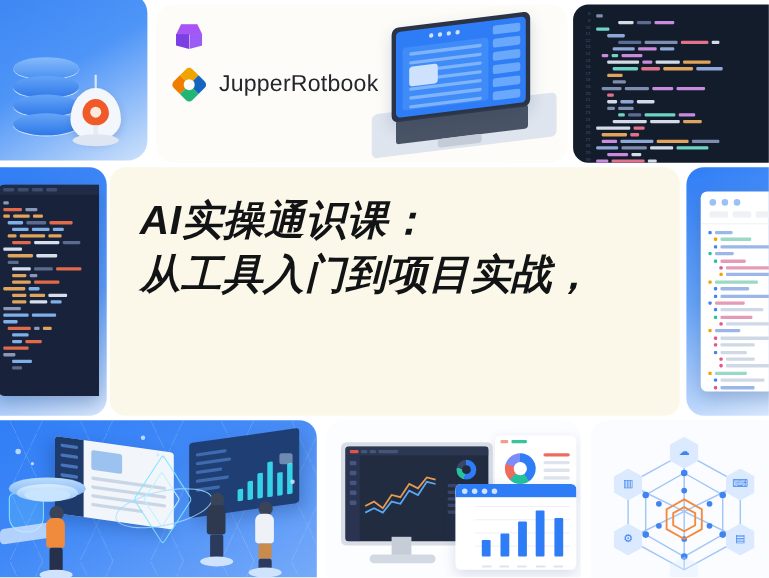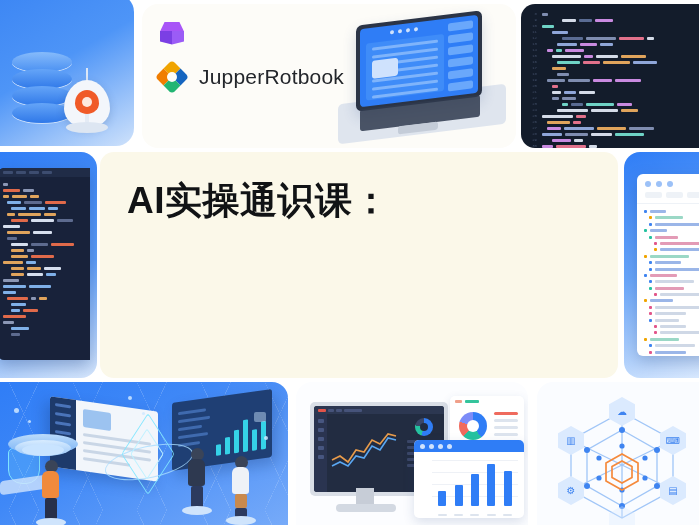--- a/index.html
+++ b/index.html
@@ -102,21 +102,21 @@
             border-radius:6px 0 0 6px;box-shadow:0 6px 16px rgba(20,50,110,.3);overflow:hidden;}
   .mini-ide .bar{height:9px;background:#202c47;display:flex;align-items:center;gap:3px;padding-left:5px;}
   .mini-ide .bar i{display:block;width:10px;height:3px;background:#3d4d70;border-radius:1px;}
   .mini-body{padding:4px 5px;}
 
   
   #p-head{left:100px;top:152px;width:518px;height:226px;background:#fbf8e9;border-radius:14px;}
   .headline{position:absolute;left:27px;top:24px;right:14px;
             font-size:37px;line-height:49px;font-weight:700;color:#111315;letter-spacing:.5px;
             font-family:"Liberation Sans","DejaVu Sans",sans-serif;}
-  .headline div{white-space:nowrap;}
+  .headline div{white-space:nowrap;font-style:italic;}
 
   
   #p-doc{left:624px;top:152px;width:83px;height:226px;border-radius:16px 0 0 16px;
          background:linear-gradient(160deg,#2f7df6 0%,#69a6fa 50%,#dbeafe 100%);}
   .doc{position:absolute;left:13px;top:22px;width:78px;height:182px;background:#ffffff;
        border-radius:6px 0 0 6px;box-shadow:0 6px 16px rgba(20,50,110,.25);overflow:hidden;}
   .doc-dots{display:flex;gap:5px;padding:7px 0 5px 8px;}
   .doc-dots i{width:6px;height:6px;border-radius:50%;background:#9cc1f7;display:block;}
   .doc-tabs{display:flex;gap:4px;padding:0 6px 5px 8px;border-bottom:1px solid #eef2f7;}
   .doc-tabs i{display:block;height:6px;width:17px;background:#eef2f7;border-radius:2px;}
@@ -587,20 +587,21 @@
             <span style="display: inline-block; width: 8px;"></span>
             <i class="tk" style="width: 9px; background: rgb(93, 107, 143);"></i>
           </div>
         </div>
     </div>
   </div>
 
   <div class="panel" id="p-head">
     <div class="headline">
       <div>AI实操通识课：</div>
+      <div>从工具入门到项目实战，</div>
     </div>
   </div>
 
   <div class="panel" id="p-doc">
     <div class="doc">
       <div class="doc-dots">
           <i></i>
           <i></i>
           <i></i>
         </div>

